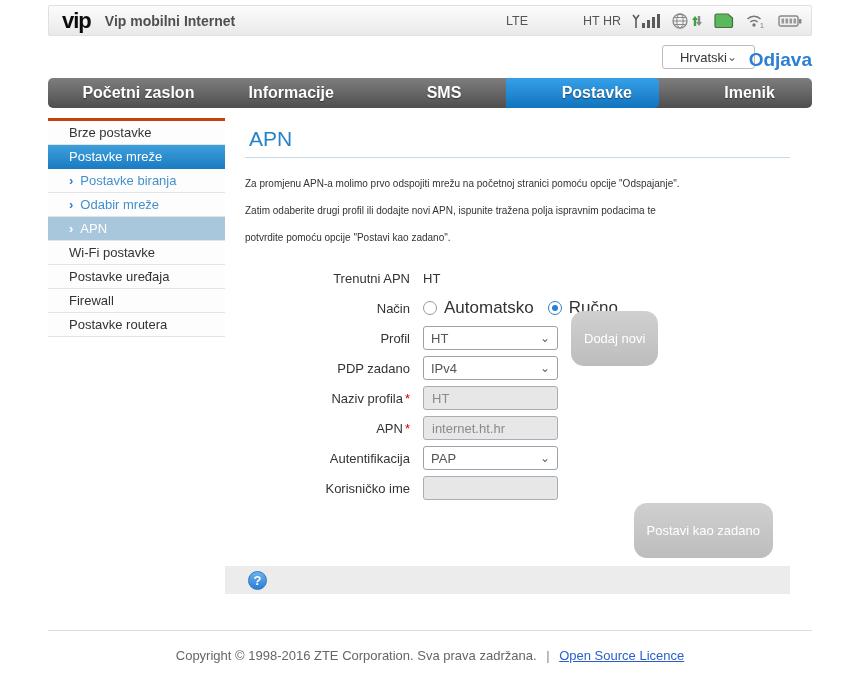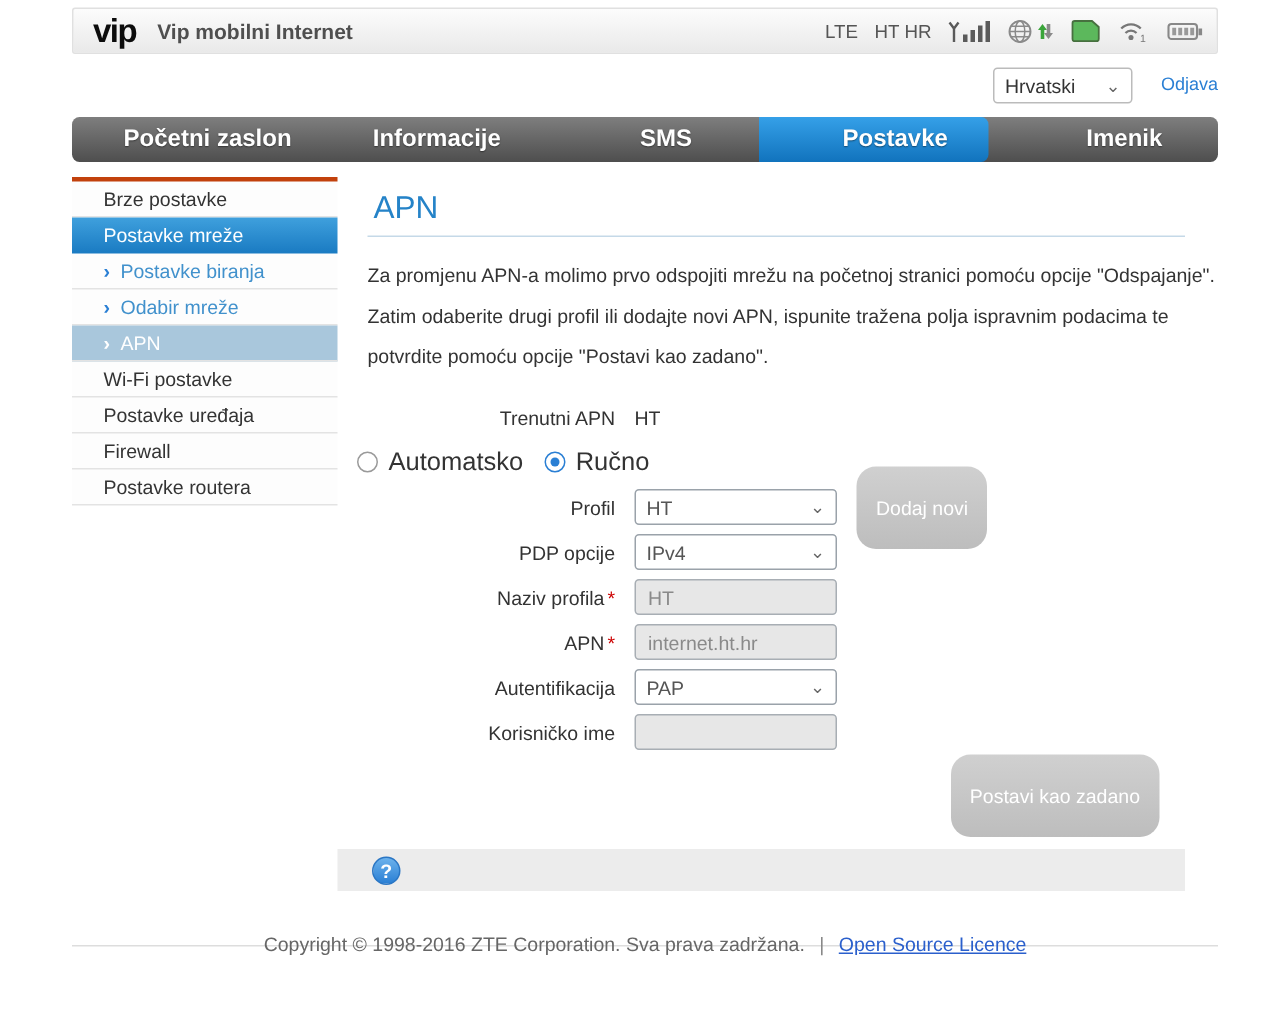--- a/index.html
+++ b/index.html
@@ -10,32 +10,32 @@
   
   .top-header {
     position:absolute; left:48px; top:5px; width:764px; height:31px;
     background:linear-gradient(#fcfcfc,#e9e9e9);
     border:1px solid #e0e0e0; border-radius:2px;
     display:flex; align-items:center; box-sizing:border-box;
   }
   .logo { font-weight:bold; font-size:22px; color:#0c0c0c; margin-left:13px; letter-spacing:-1px; }
   .app-title { margin-left:14px; font-size:14px; font-weight:bold; color:#4f4f4f; }
   .status { margin-left:auto; margin-right:9px; display:flex; align-items:center; gap:11px; }
-  .st-text { font-size:12.5px; color:#555; }
+  .st-text { font-size:12.5px; color:#555;margin-left:44px; }
   .status svg { display:block; }
   
   .lang-row { position:absolute; left:48px; top:45px; width:764px; height:24px; }
   .fake-select {
     border:1px solid #bbb; border-radius:3px; background:#fff; height:24px;
     display:inline-flex; align-items:center; justify-content:space-between;
     padding:0 7px; font-size:13px; color:#333; box-sizing:border-box; cursor:default;
   }
-  .lang-select { position:absolute; right:57px; top:0; width:93px; }
+  .lang-select { position:absolute; right:57px; top:0; width:93px;justify-content:center; }
   .chev { color:#666; font-size:12px; line-height:10px; }
-  .logout { position:absolute; right:0; top:4px; font-size:12px; color:#2a7fd4; text-decoration:none; cursor:pointer; }
+  .logout { position:absolute; right:0; top:4px; font-size:19px; color:#2a7fd4; text-decoration:none; cursor:pointer;font-weight:bold; }
   
   .nav {
     position:absolute; left:48px; top:78px; width:764px; height:30px;
     background:linear-gradient(#7e7e7e,#4e4e4e); border-radius:5px; display:flex;
   }
   .nav-tab {
     flex:1; display:flex; align-items:center; justify-content:center;
     color:#fff; font-weight:bold; font-size:16px; cursor:pointer;
     text-shadow:0 1px 1px rgba(0,0,0,.45);
     padding-left:28px;
@@ -49,21 +49,21 @@
   }
   .side-item.parent-active { background:linear-gradient(#3fa0dd,#1b7cc3); color:#fff; border-bottom-color:#1b7cc3; }
   .side-item.sub { color:#4191cc; }
   .side-item .arrow { font-weight:bold; margin-right:7px; color:#2a7fd4; }
   .side-item.sub-active { background:#a9c7dc; color:#fff; }
   .side-item.sub-active .arrow { color:#fff; }
   
   .main { position:absolute; left:225px; top:118px; width:565px; }
   .main-title { margin:10px 0 0 24px; font-size:21px; line-height:22px; color:#2583c8; }
   .title-divider { margin:7px 0 0 20px; border-bottom:1px solid #c5d9e8; }
-  .desc { margin:12px 0 12px 20px; font-size:13px; color:#333; }
+  .desc { margin:12px 0 12px 20px; font-size:10px; color:#333; }
   .desc div { line-height:27px; white-space:nowrap; }
   .form { margin-top:7px; }
   .frow { display:flex; align-items:center; height:30px; }
   .flabel { width:185px; text-align:right; font-size:13px; color:#333; flex-shrink:0; white-space:nowrap; }
   .req { color:#c00; margin-left:2px; }
   .fctrl { margin-left:13px; display:flex; align-items:center; }
   .plain { font-size:13px; color:#333; }
   .radio {
     width:12px; height:12px; border:1px solid #9a9a9a; border-radius:50%;
     background:#fff; display:inline-flex; align-items:center; justify-content:center; cursor:pointer;
@@ -86,21 +86,21 @@
   .submit-row { display:flex; justify-content:flex-end; padding-right:17px; }
   .help-strip { margin-top:8px; width:100%; height:28px; background:#ececec; display:flex; align-items:center; }
   .help-icon {
     margin-left:23px; width:19px; height:19px; border-radius:50%;
     background:linear-gradient(#6cb2ec,#2a7fd4); border:1px solid #2a76c4;
     color:#fff; font-weight:bold; font-size:13px; display:flex; align-items:center;
     justify-content:center; cursor:pointer; box-sizing:border-box;
   }
   
   .footer-divider { position:absolute; left:48px; top:630px; width:764px; border-top:1px solid #ddd; }
-  .footer { position:absolute; left:48px; top:622px; width:764px; text-align:center; font-size:13px; color:#666; }
+  .footer { position:absolute; left:48px; top:648px; width:764px; text-align:center; font-size:13px; color:#666; }
   .footer .sep { margin:0 6px; color:#888; }
   .flink { color:#2a5fcc; text-decoration:underline; cursor:pointer; }
 </style>
 </head>
 <body>
 
 <div>
 
   <div class="top-header">
     <span class="logo">vip</span>
@@ -190,20 +190,21 @@
 
     <div class="form">
       <div class="frow">
         <div class="flabel">Trenutni APN</div>
         <div class="fctrl">
             <span class="plain">HT</span>
           </div>
       </div>
 
       <div class="frow">
+        <div class="flabel">Način</div>
         <div class="fctrl">
           <span class="radio"></span>
           <span class="radio-label">Automatsko</span>
           <span class="radio selected">
               <span class="dot"></span>
             </span>
           <span class="radio-label">Ručno</span>
         </div>
       </div>
 
@@ -212,21 +213,21 @@
         <div class="fctrl">
           <div class="fake-select ctrl-select">
             <span>HT</span>
             <span class="chev">⌄</span>
           </div>
           <button class="pill-btn add-btn">Dodaj novi</button>
         </div>
       </div>
 
       <div class="frow">
-        <div class="flabel">PDP opcije</div>
+        <div class="flabel">PDP zadano</div>
         <div class="fctrl">
           <div class="fake-select ctrl-select">
             <span>IPv4</span>
             <span class="chev">⌄</span>
           </div>
         </div>
       </div>
 
       <div class="frow">
         <div class="flabel"><span>Naziv profila</span><span class="req">*</span></div>

